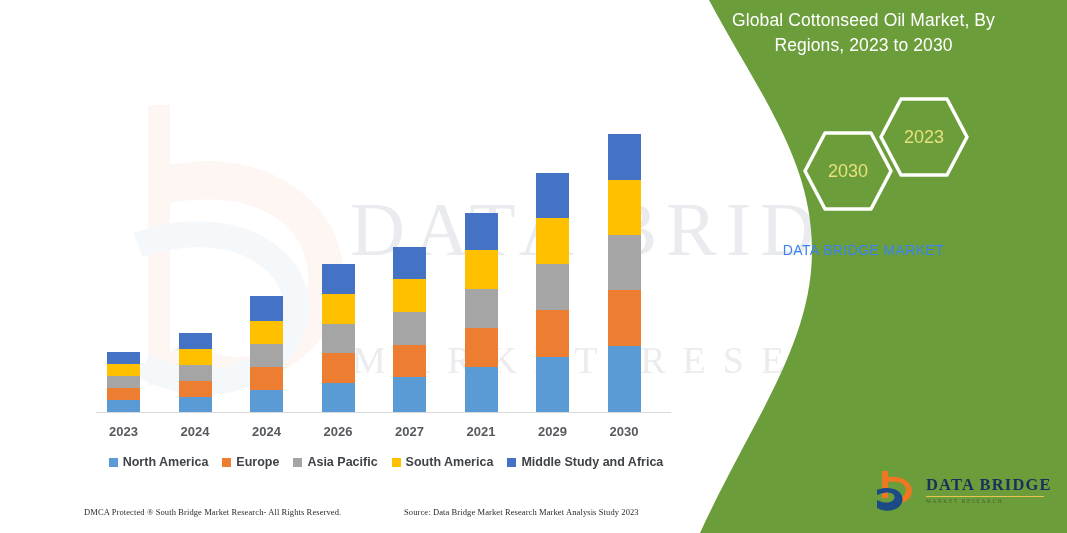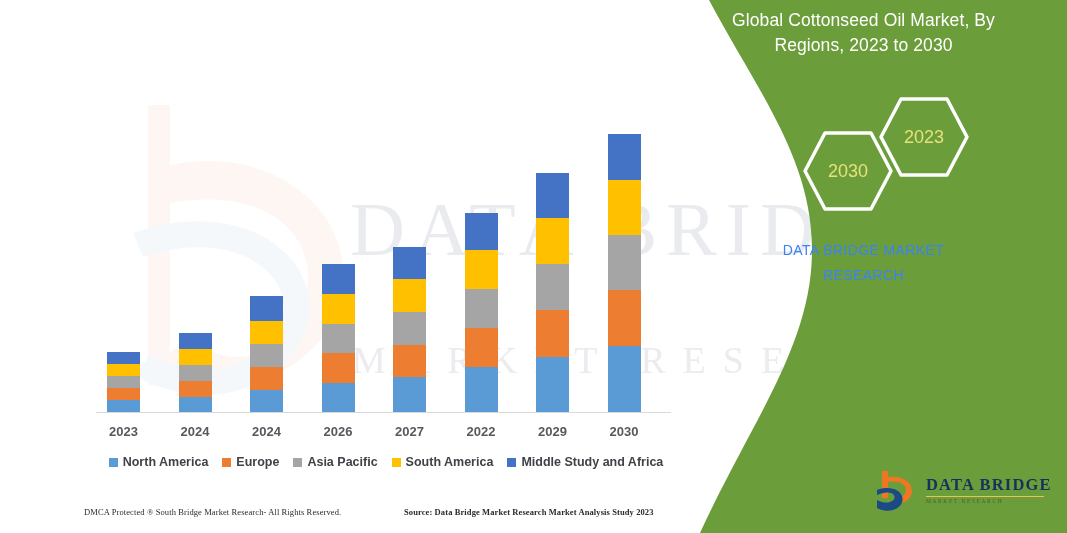--- a/index.html
+++ b/index.html
@@ -244,21 +244,21 @@
     top: 507px;
     width: 600px;
     display: flex;
     z-index: 1;
     font-family: "Liberation Serif", serif;
     font-size: 8.5px;
     color: #2b2b2b;
     letter-spacing: .1px;
   }
   .footer-left { width: 320px; }
-  .footer-right { width: 280px; font-weight: bold; }
+  .footer-right { width: 280px; }
 </style>
 </head>
 <body>
 
 <div id="infographic">
 
   <div class="left-side">
 
     <div class="watermark">
       <svg class="wm-b" viewBox="0 0 240 300">
@@ -330,21 +330,21 @@
           <div class="seg" style="height: 46px; background: rgb(68, 114, 196);"></div>
         </div>
       </div>
 
     <div class="x-labels" id="x-labels">
         <div class="x-label" style="left: -2.5px;">2023</div>
         <div class="x-label" style="left: 69px;">2024</div>
         <div class="x-label" style="left: 140.5px;">2024</div>
         <div class="x-label" style="left: 212px;">2026</div>
         <div class="x-label" style="left: 283.5px;">2027</div>
-        <div class="x-label" style="left: 355px;">2022</div>
+        <div class="x-label" style="left: 355px;">2021</div>
         <div class="x-label" style="left: 426.5px;">2029</div>
         <div class="x-label" style="left: 498px;">2030</div>
       </div>
 
     <div class="legend" id="legend">
         <div class="legend-item">
           <span class="legend-swatch" style="background: rgb(91, 155, 213);"></span>
           <span>North America</span>
         </div>
         <div class="legend-item">
@@ -390,21 +390,20 @@
       <div class="hex hex-2023">
         <svg viewBox="0 0 92 82">
           <polygon points="23,3 69,3 89,41 69,79 23,79 3,41" fill="#6b9e3a" stroke="#ffffff" stroke-width="3.5" stroke-linejoin="round"></polygon>
         </svg>
         <span>2023</span>
       </div>
     </div>
 
     <div class="brand-lines">
       <div>DATA BRIDGE MARKET</div>
-      <div>RESEARCH</div>
     </div>
   </div>
 
   <div class="logo-wrap">
     <div class="logo-mark">
       <svg viewBox="0 0 46 46">
         <path d="M9 3 L15 3 L15 30 L9 30 Z" fill="#ef7622"></path>
         <path d="M15 9 C29 7 39 14 39 23 C39 31 31 36 23 35 L23 29 C29 30 33 27 33 22 C33 16 26 12 15 14 Z" fill="#ef7622"></path>
         <path d="M4 22 C4 22 16 17 25 23 C33 29 30 39 20 42 C12 44.5 4 40 4 40 L4 32 C4 32 11 36 17 34 C23 32 23 27 18 25 C13 23 4 27 4 27 Z" fill="#1c4a86"></path>
       </svg>

